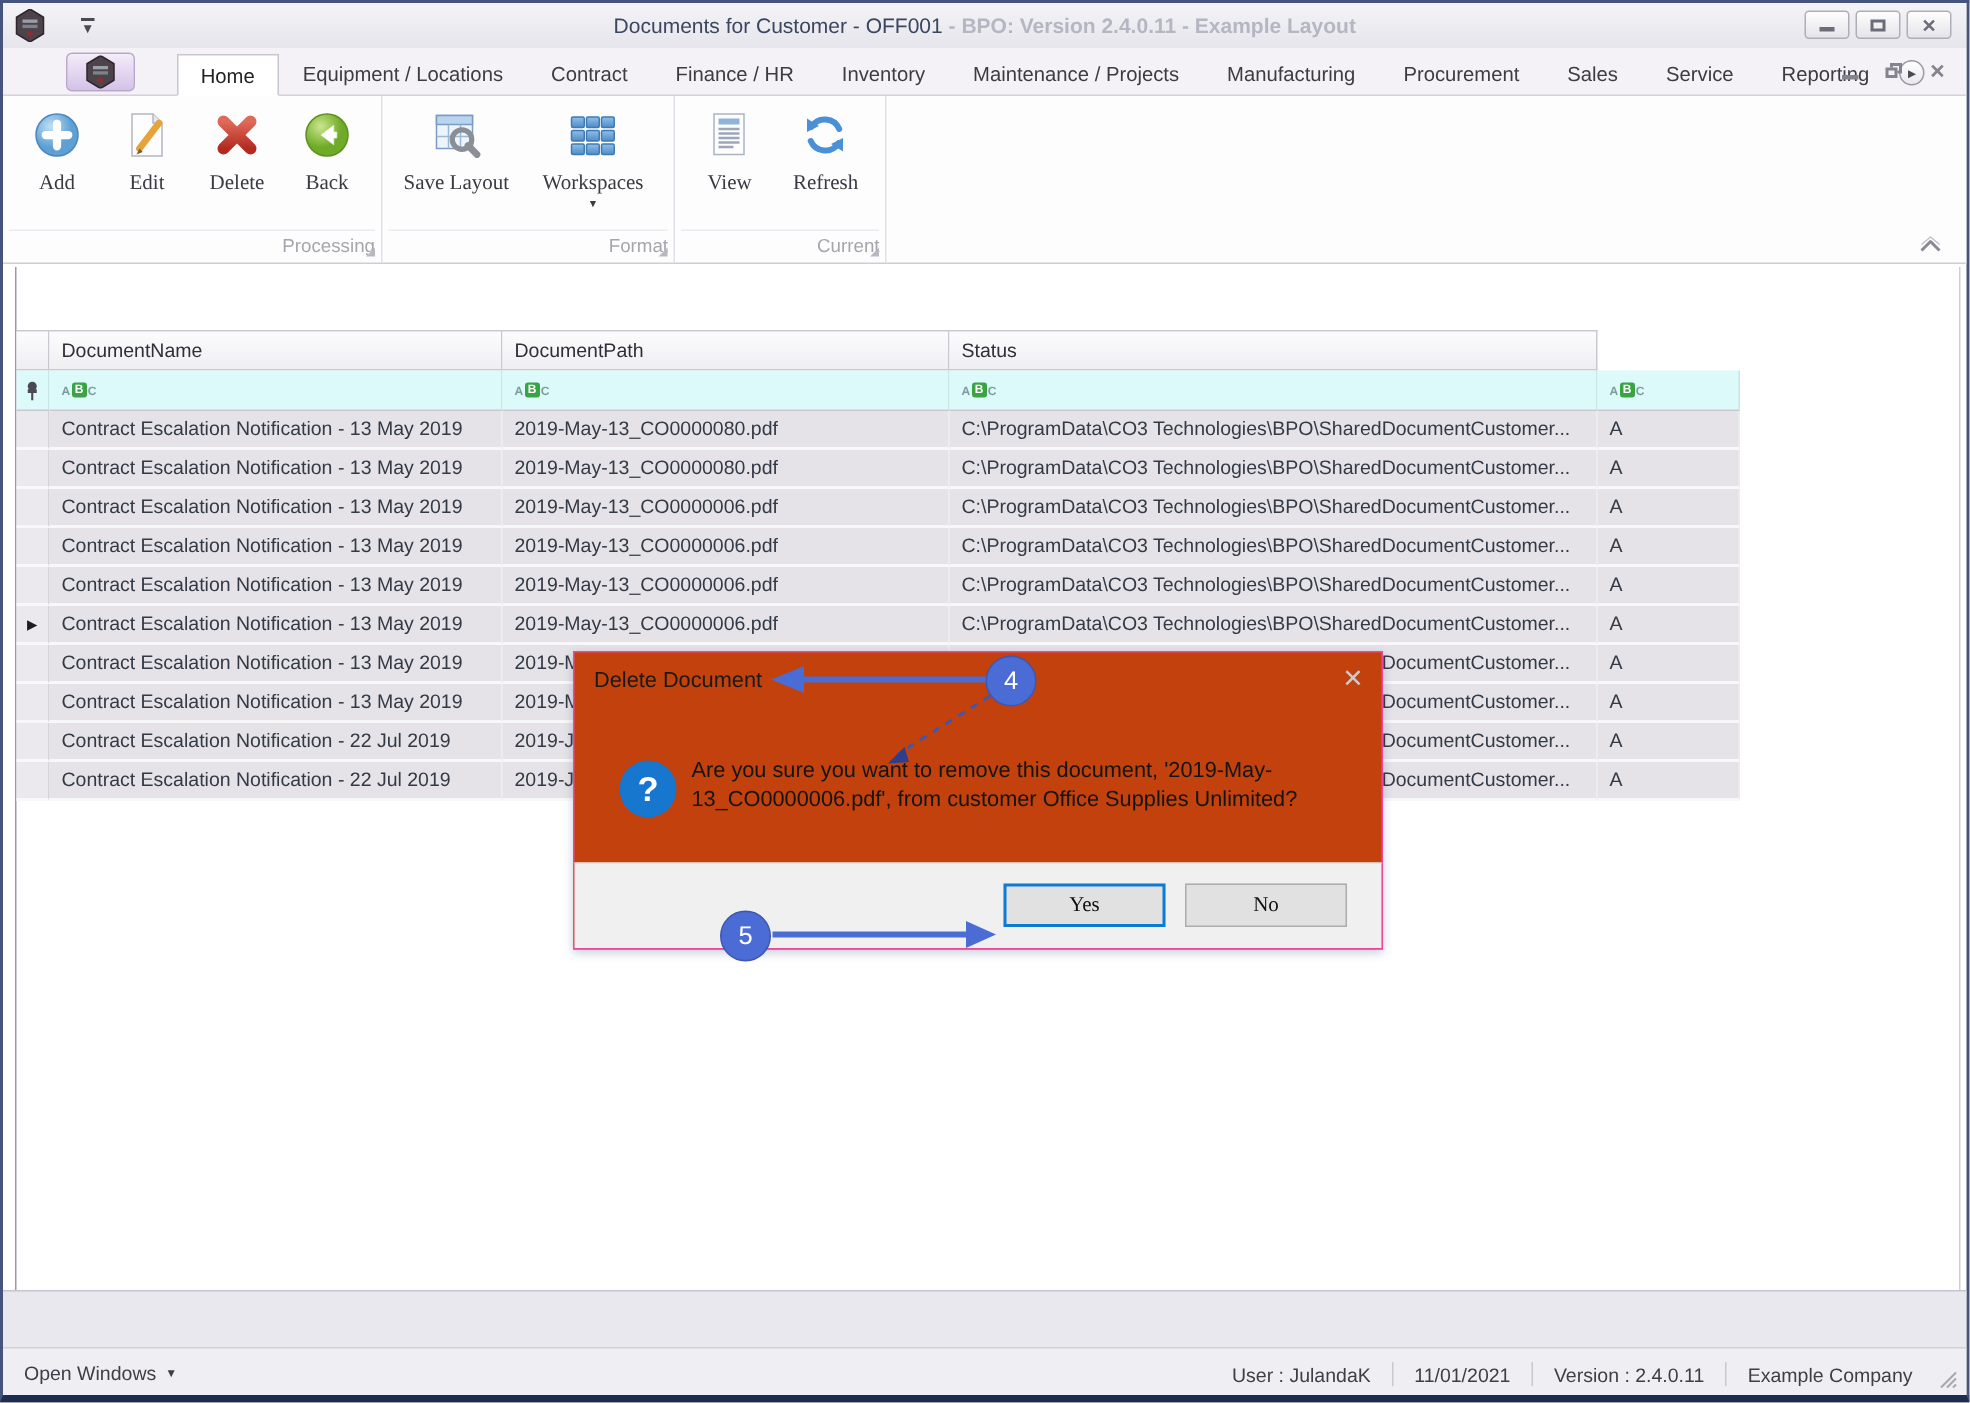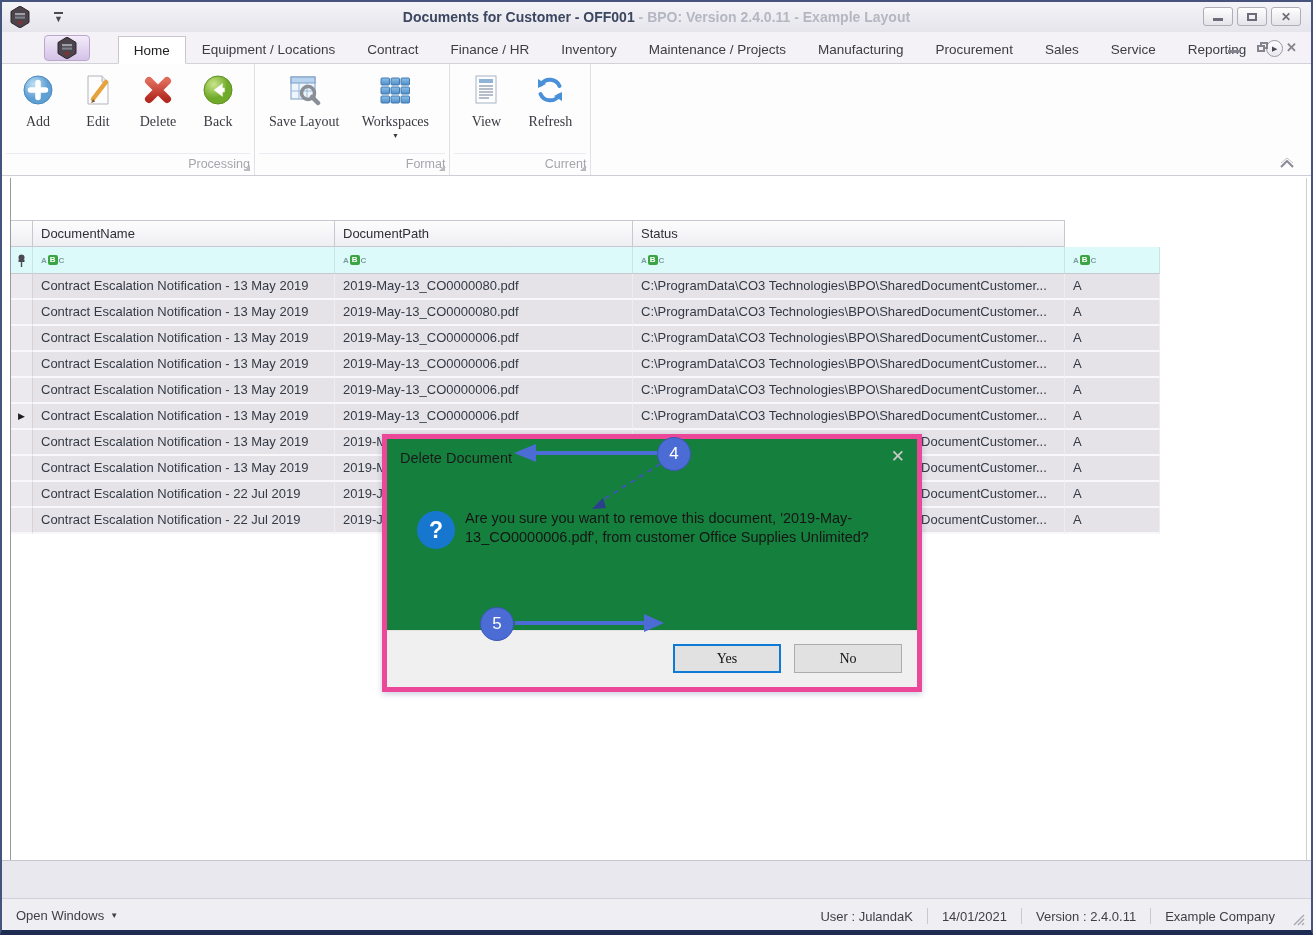--- a/index.html
+++ b/index.html
@@ -8,21 +8,21 @@
     position:relative; width:1313px; height:935px; background:#fff;
     border:2px solid #46537c; border-bottom:5px solid #1f2c52; overflow:hidden;
     font-family:"Liberation Sans", sans-serif;
   }
   
   .title-bar { position:absolute; left:0; top:0; width:100%; height:30px;
     background:linear-gradient(#f4f3f7,#e6e5ec); display:flex; align-items:center; }
   .app-logo { width:20px; height:22px; margin-left:8px; }
   .qat-drop { margin-left:24px; font-size:9px; color:#4a4a55; cursor:pointer; border-top:2px solid #4a4a55; line-height:8px; padding-top:1px;}
   .title-text { position:absolute; left:0; right:0; text-align:center; font-size:14px; pointer-events:none; }
-  .title-text .t-main { font-weight:bold; color:#3b4660;text-align:right; }
+  .title-text .t-main { font-weight:normal; color:#3b4660;text-align:right; }
   .title-text .t-rest { color:#b4b7c2; font-weight:bold; }
   .win-controls { position:absolute; right:10px; top:5px; display:flex; gap:4px; }
   .wc-btn { width:30px; height:19px; background:linear-gradient(#fefefe,#e4e4ea);
     border:1px solid #aeaeb8; border-radius:3px; display:flex; align-items:center; justify-content:center; cursor:pointer; }
   .glyph-min { width:10px; height:3px; background:#6c6c78; margin-top:6px;}
   .glyph-max { width:10px; height:8px; border:2px solid #6c6c78; }
   .glyph-x { color:#6c6c78; font-size:12px; font-weight:bold; line-height:1; }
   
   .tab-row { position:absolute; left:0; top:30px; width:100%; height:32px;
     background:#f4f2f6; border-bottom:1px solid #d3d1d9; display:flex; align-items:flex-end;justify-content:center; }
@@ -78,22 +78,22 @@
   
   .footer-strip { position:absolute; left:0; top:858px; width:100%; height:38px; background:#e9e8ee; border-top:1px solid #c6c4cc; }
   .status-bar { position:absolute; left:0; top:896px; width:100%; height:34px; background:#efeef3; border-top:1px solid #d2d0d8;
     display:flex; align-items:center; font-size:13px; color:#3e3e46; }
   .open-windows { margin-left:14px; display:flex; align-items:center; gap:6px; cursor:pointer; }
   .ow-caret { font-size:8px; color:#3e3e46; }
   .sb-right { position:absolute; right:36px; display:flex; align-items:flex-end; gap:14px; }
   .sb-sep { width:1px; height:16px; background:#c9c7cf; }
   .grip { position:absolute; right:6px; bottom:6px; }
   
-  .dialog { position:absolute; left:380px; top:432px; width:540px; height:258px; background:#15803d;
-    border:5px solid #ec4899; z-index:5; box-shadow:0 2px 6px rgba(40,60,120,.25); }
+  .dialog { position:absolute; left:380px; top:432px; width:540px; height:199px; background:#c2410c;
+    border:1px solid #ec4899; z-index:5; box-shadow:0 2px 6px rgba(40,60,120,.25); }
   .dlg-title { position:absolute; left:13px; top:11px; font-size:14.5px; color:#1a1a1a; }
   .dlg-close { position:absolute; right:12px; top:7px; font-size:17px; color:#cbcbcb; cursor:pointer; }
   .dlg-icon { position:absolute; left:30px; top:72px; width:38px; height:38px; border-radius:50%;
     background:#1777cf; color:#fff; font-size:23px; font-weight:bold; display:flex; align-items:center; justify-content:center; }
   .dlg-msg { position:absolute; left:78px; top:70px; width:440px; font-size:14.5px; line-height:19px; color:#151515; }
   .dlg-buttons { position:absolute; left:0; bottom:0; width:100%; height:57px; background:#f0f0f0; border-top:1px solid #e2e2e2; }
   .btn { position:absolute; top:13px; width:108px; height:29px; background:#e1e1e1; font-size:14px; color:#111;
     display:flex; align-items:center; justify-content:center; cursor:pointer; font-family:Liberation Serif, serif;text-align:center;}
   .btn-yes { left:286px; border:2px solid #0d7ad6; }
   .btn-no { left:407px; border:1px solid #acacac; }
@@ -465,21 +465,21 @@
 
   <div class="footer-strip"></div>
   <div class="status-bar">
     <div class="open-windows">
       <span>Open Windows</span>
       <span class="ow-caret">▼</span>
     </div>
     <div class="sb-right">
       <span>User : JulandaK</span>
       <span class="sb-sep"></span>
-      <span>14/01/2021</span>
+      <span>11/01/2021</span>
       <span class="sb-sep"></span>
       <span>Version : 2.4.0.11</span>
       <span class="sb-sep"></span>
       <span>Example Company</span>
     </div>
     <svg class="grip" width="13" height="13" viewBox="0 0 13 13">
       <path d="M12 2 L2 12 M12 6 L6 12 M12 10 L10 12" stroke="#a8a6b0" stroke-width="1.4"></path>
     </svg>
   </div>
 

